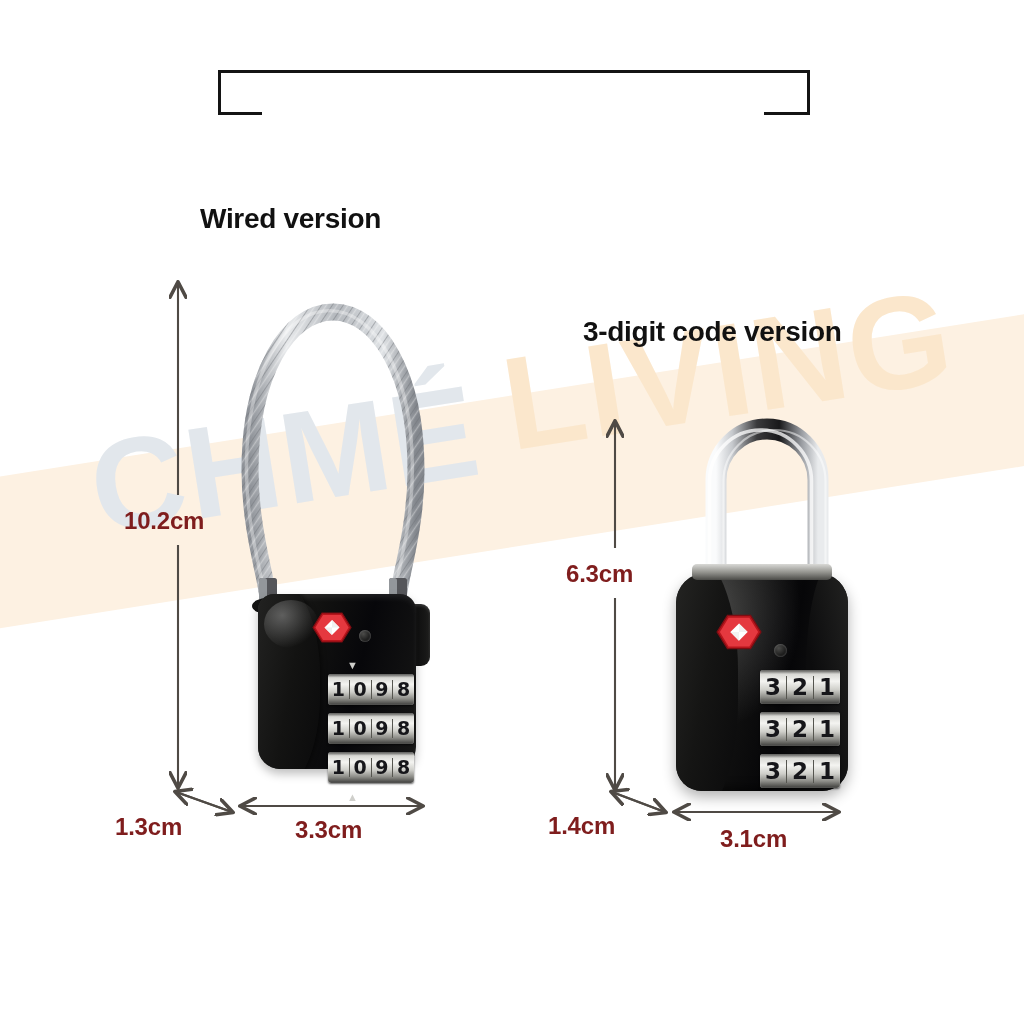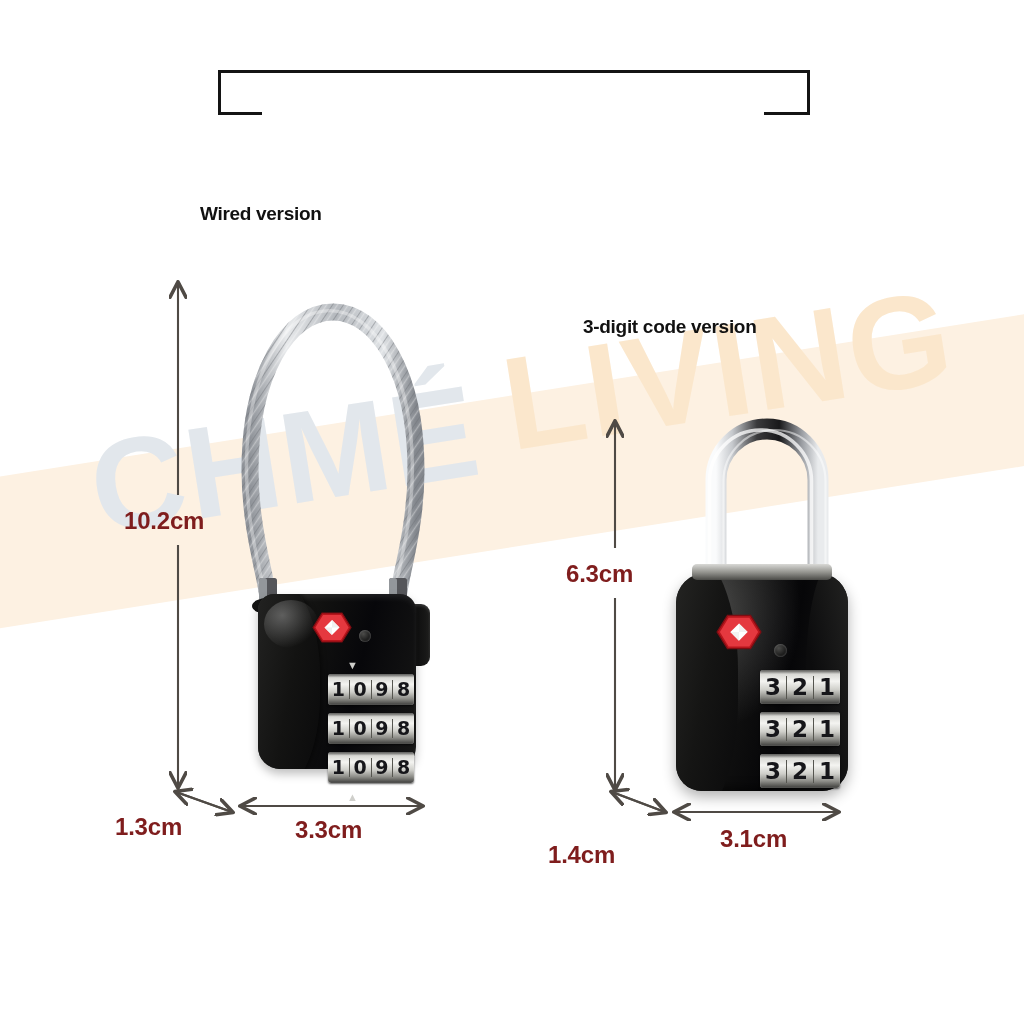--- a/index.html
+++ b/index.html
@@ -31,34 +31,34 @@
   .title-text{
     position:absolute;left:0;right:0;top:78px;text-align:center;
     font-size:45px;font-weight:400;color:#141414;letter-spacing:.5px;
     line-height:1;
   }
   .title-mask{
     position:absolute;top:98px;height:22px;background:#ffffff;
   }
 
   
-  .sec-head{position:absolute;font-size:19px;font-weight:700;color:#111;letter-spacing:-.3px;}
+  .sec-head{position:absolute;font-size:28px;font-weight:700;color:#111;letter-spacing:-.3px;}
   #head-wired{left:200px;top:203px;}
   #head-digit{left:583px;top:316px;}
 
   
   .dim{
     position:absolute;font-size:24px;font-weight:700;color:#7f1d1d;
     letter-spacing:-.2px;white-space:nowrap;
   }
   #dim-102{left:124px;top:507px;}
   #dim-13{left:115px;top:813px;text-align:right;}
   #dim-33{left:295px;top:816px;}
   #dim-63{left:566px;top:560px;}
-  #dim-14{left:548px;top:812px;margin-top:29px;}
+  #dim-14{left:548px;top:812px;}
   #dim-31{left:720px;top:825px;}
 
   svg.ovl{position:absolute;left:0;top:0;width:1024px;height:1024px;overflow:visible;pointer-events:none;}
 
   
   .note{
     position:absolute;left:0;right:0;text-align:center;color:#fa0a0a;
     font-weight:700;line-height:1.35;
   }
   #note-1{top:925px;font-size:21px;}

